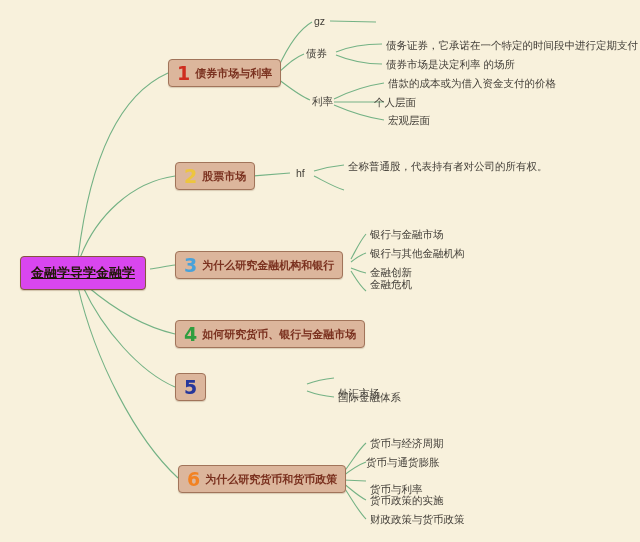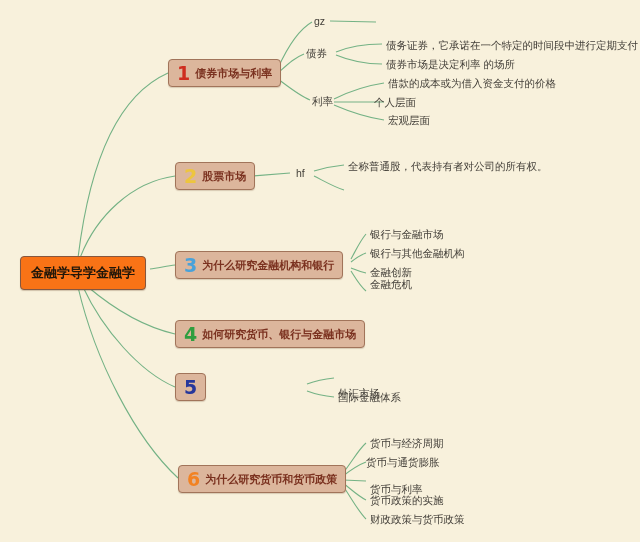--- a/index.html
+++ b/index.html
@@ -71,21 +71,21 @@
       <path d="M307,391 C315,394 324,396 334,397"></path>
 
       <path d="M343,473 C352,462 358,450 366,443"></path>
       <path d="M343,476 C352,469 358,465 366,462"></path>
       <path d="M343,480 L366,481"></path>
       <path d="M343,483 C352,490 358,496 366,500"></path>
       <path d="M343,486 C352,499 358,511 366,519"></path>
     </g>
   </svg>
 
-  <div class="rootnode" style="background-color: #f97316; border-color: rgb(133, 87, 63);">金融学导学金融学</div>
+  <div class="rootnode" style="background-color: #d946ef; border-color: rgb(133, 87, 63); text-decoration: underline;">金融学导学金融学</div>
 
   <div class="node" style="left: 168px; top: 59px; background-color: rgb(220, 182, 156); border-color: rgb(161, 116, 90);">
     <span class="num" style="color: rgb(207, 45, 31);">1</span>
     <span class="lbl" style="color: rgb(123, 50, 32);">债券市场与利率</span>
   </div>
 
   <div class="node" style="left: 175px; top: 162px; background-color: rgb(220, 182, 156); border-color: rgb(161, 116, 90);">
     <span class="num" style="color: rgb(237, 197, 62);">2</span>
     <span class="lbl" style="color: rgb(123, 50, 32);">股票市场</span>
   </div>

